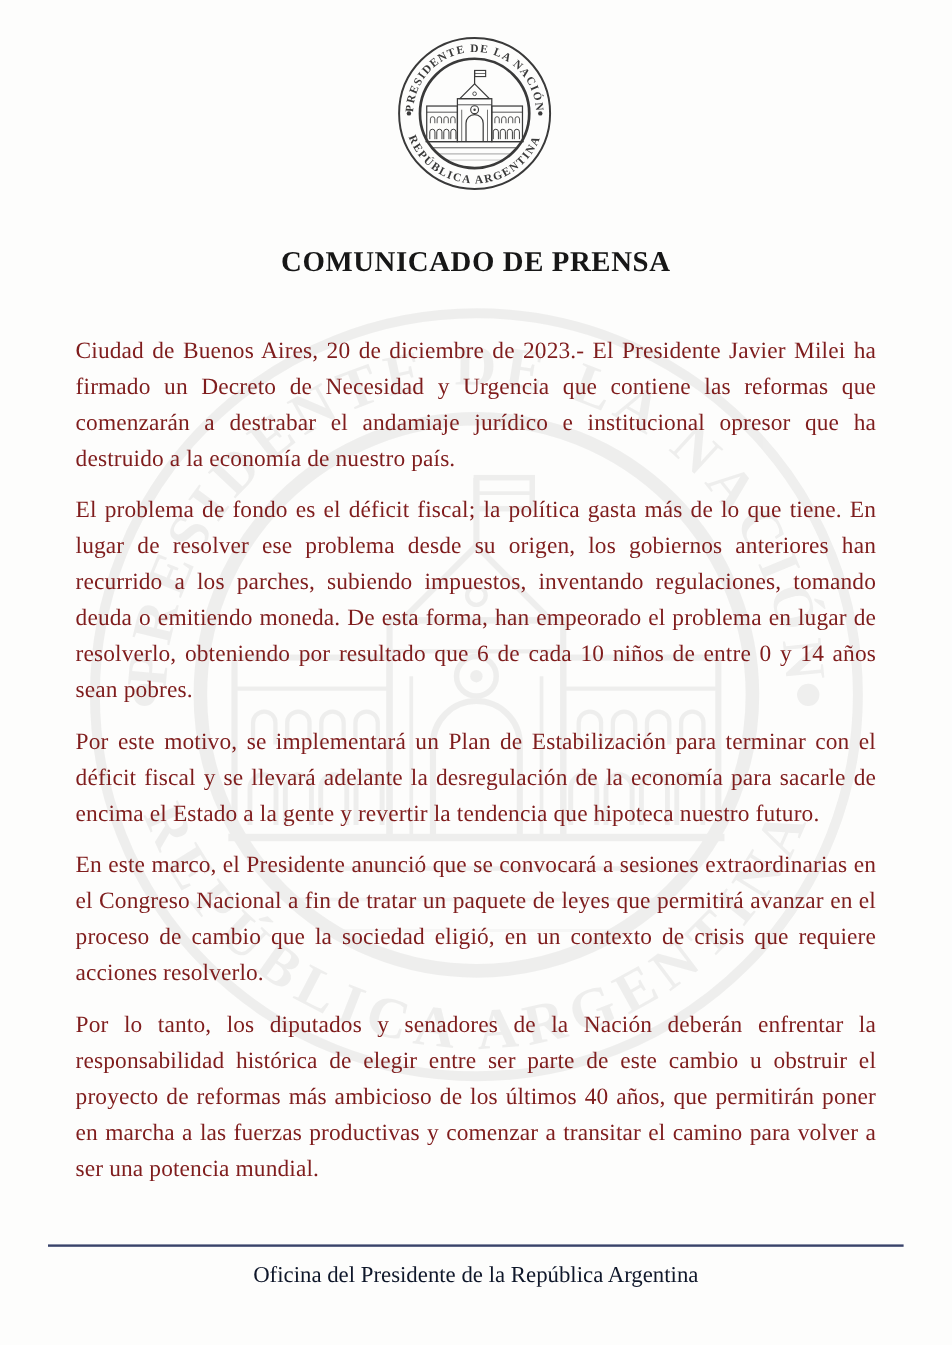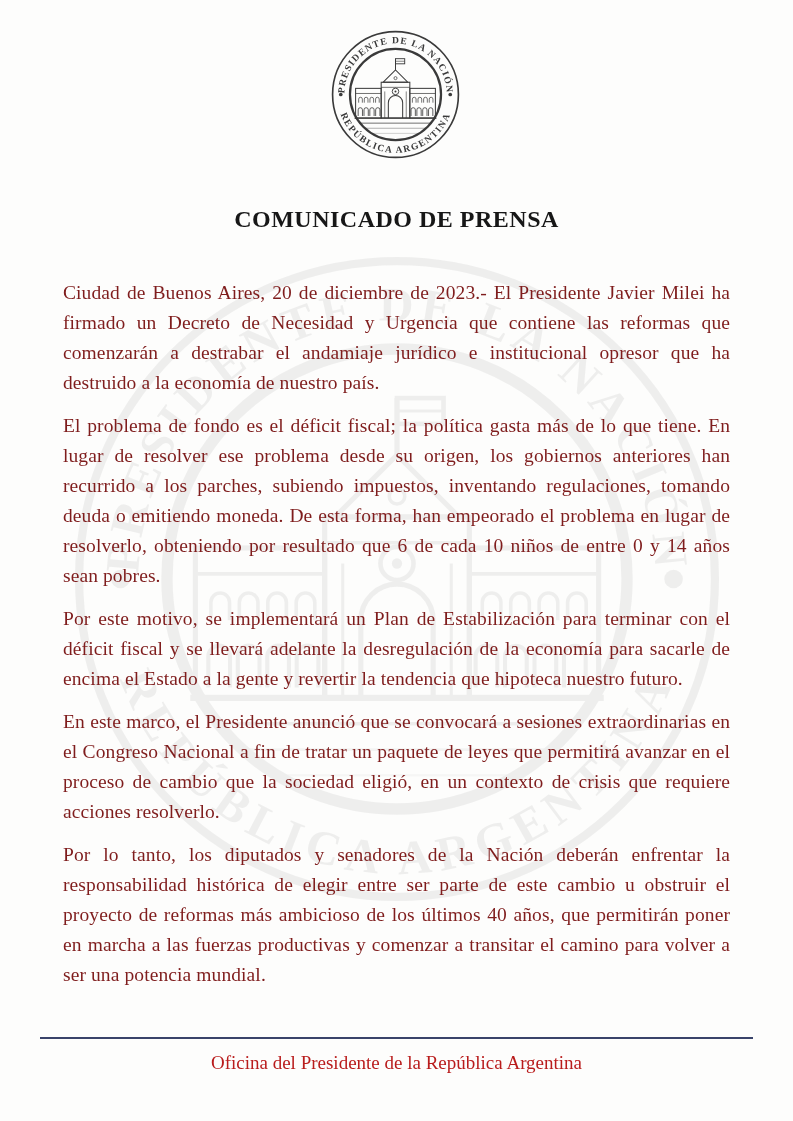--- a/index.html
+++ b/index.html
@@ -65,21 +65,21 @@
     height: 2px;
     background: #39436a;
   }
   .footer-text {
     position: absolute;
     top: 1052px;
     left: 0;
     width: 100%;
     text-align: center;
     font-size: 19px;
-    color: #b91c1c;
+    color: #0f172a;
     margin: 0;
   }
   svg text { font-family: "Liberation Serif", serif; }
 </style>
 </head>
 <body>
 
 <div class="page">
 
   <svg class="watermark" viewBox="0 0 130 130" aria-hidden="true">

